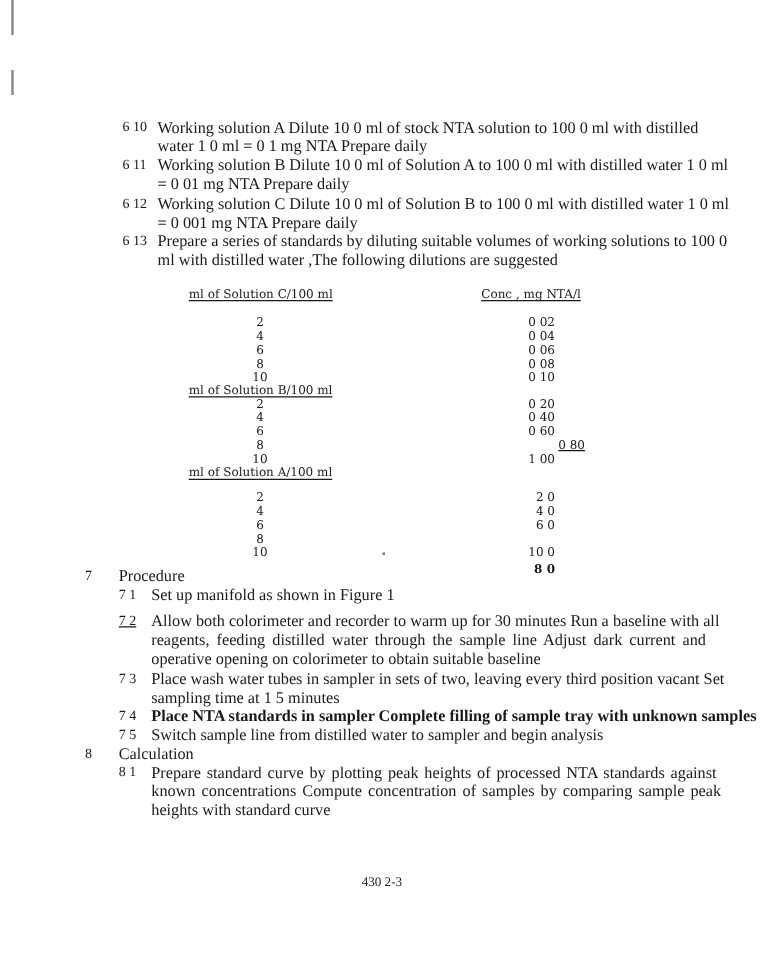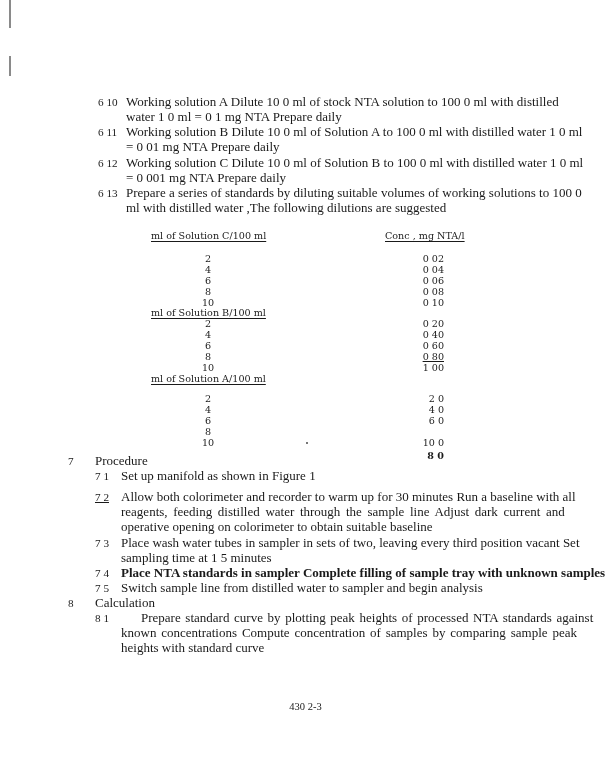--- a/index.html
+++ b/index.html
@@ -52,21 +52,21 @@
   <div class="cr" style="left:404px;top:297px;">0 10</div>
 
   <div class="hdr" style="position:absolute;left:151px;top:307px;">ml of Solution B/100 ml</div>
   <div class="cl" style="left:188px;top:318px;">2</div>
   <div class="cr" style="left:404px;top:318px;">0 20</div>
   <div class="cl" style="left:188px;top:329px;">4</div>
   <div class="cr" style="left:404px;top:329px;">0 40</div>
   <div class="cl" style="left:188px;top:340px;">6</div>
   <div class="cr" style="left:404px;top:340px;">0 60</div>
   <div class="cl" style="left:188px;top:351px;">8</div>
-  <div class="cr" style="left:404px;top:351px;text-decoration:underline;">0 80</div>
+  <div class="cr" style="left:428px;top:351px;text-decoration:underline;">0 80</div>
   <div class="cl" style="left:188px;top:362px;">10</div>
   <div class="cr" style="left:404px;top:362px;">1 00</div>
 
   <div class="hdr" style="position:absolute;left:151px;top:373px;">ml of Solution A/100 ml</div>
   <div class="cl" style="left:188px;top:393px;">2</div>
   <div class="cr" style="left:404px;top:393px;">2 0</div>
   <div class="cl" style="left:188px;top:404px;">4</div>
   <div class="cr" style="left:404px;top:404px;">4 0</div>
   <div class="cl" style="left:188px;top:415px;">6</div>
   <div class="cr" style="left:404px;top:415px;">6 0</div>
@@ -95,17 +95,17 @@
 <div class="num" style="left:95px;top:566px;">7 4</div>
 <div class="t" style="left:121px;top:566px;font-weight:bold;">Place NTA standards in sampler  Complete filling of sample tray with unknown samples</div>
 
 <div class="num" style="left:95px;top:581px;">7 5</div>
 <div class="t" style="left:121px;top:581px;">Switch sample line from distilled water to sampler and begin analysis</div>
 
 <div class="num" style="left:68px;top:596px;">8</div>
 <div class="t" style="left:95px;top:596px;">Calculation</div>
 
 <div class="num" style="left:95px;top:611px;">8 1</div>
-<div class="t" style="left:121px;top:611px;word-spacing:1.4px;margin-left:20px;">Prepare standard curve by plotting peak heights of processed NTA standards against</div>
+<div class="t" style="left:121px;top:611px;word-spacing:1.4px;">Prepare standard curve by plotting peak heights of processed NTA standards against</div>
 <div class="t" style="left:121px;top:626px;word-spacing:1.6px;">known concentrations  Compute concentration of samples by comparing sample peak</div>
 <div class="t" style="left:121px;top:641px;">heights with standard curve</div>
 
 <div class="footer">430 2-3</div>
 
 </body></html>

